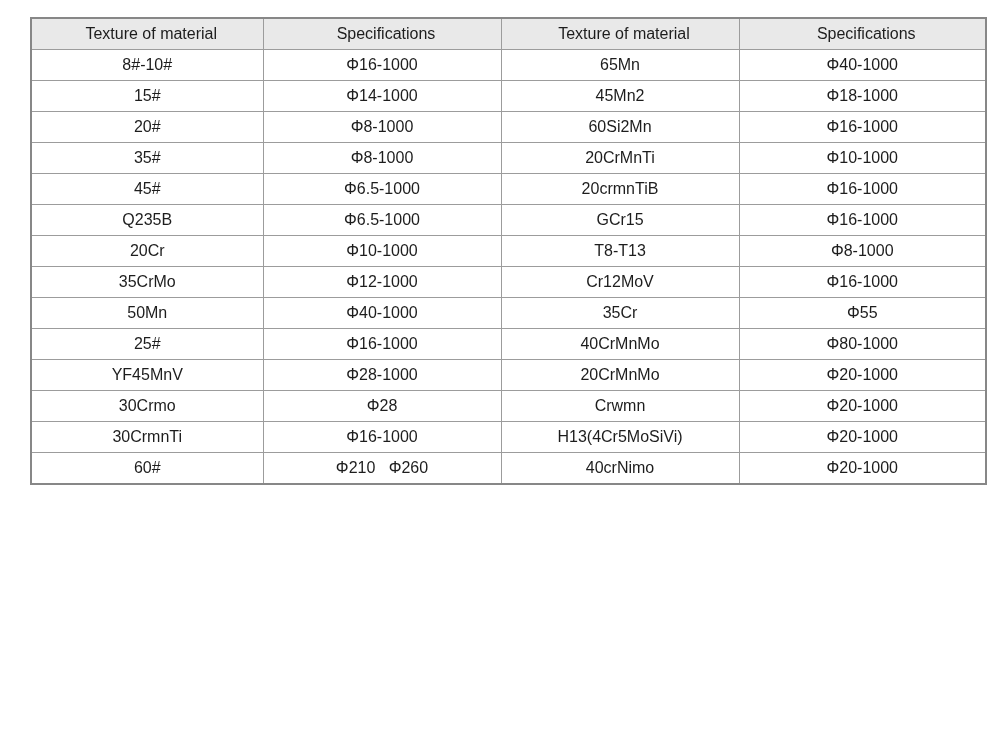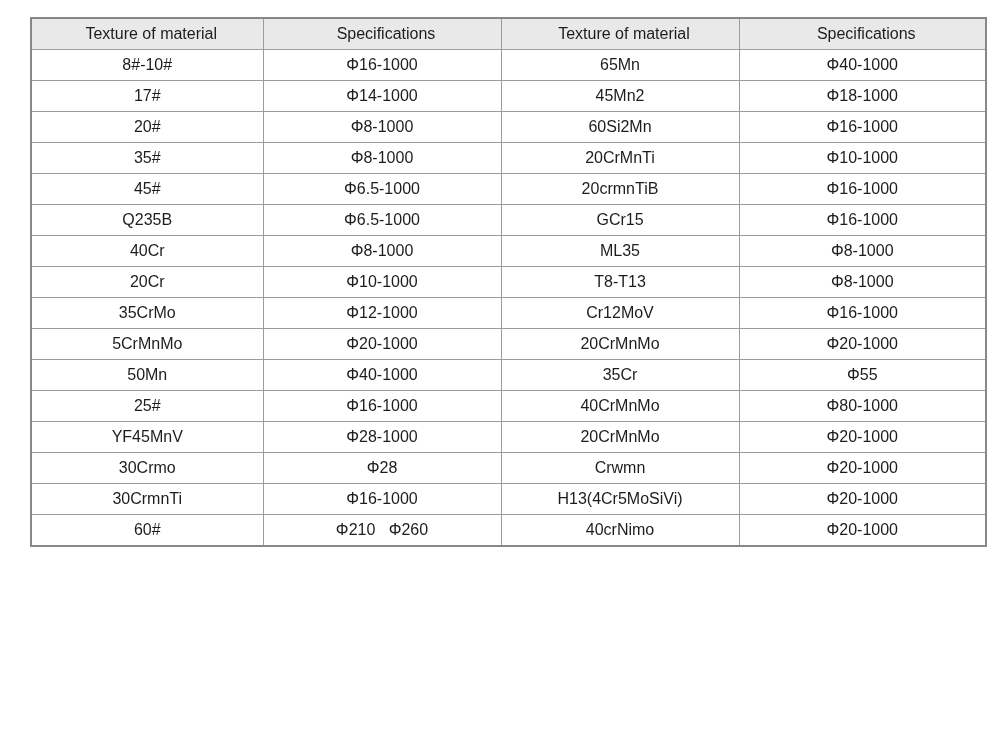--- a/index.html
+++ b/index.html
@@ -71,21 +71,21 @@
       </tr>
     </thead>
     <tbody>
         <tr>
           <td>8#-10#</td>
           <td>Φ16-1000</td>
           <td>65Mn</td>
           <td>Φ40-1000</td>
         </tr>
         <tr>
-          <td>17#</td>
+          <td>15#</td>
           <td>Φ14-1000</td>
           <td>45Mn2</td>
           <td>Φ18-1000</td>
         </tr>
         <tr>
           <td>20#</td>
           <td>Φ8-1000</td>
           <td>60Si2Mn</td>
           <td>Φ16-1000</td>
         </tr>
@@ -101,42 +101,30 @@
           <td>20crmnTiB</td>
           <td>Φ16-1000</td>
         </tr>
         <tr>
           <td>Q235B</td>
           <td>Φ6.5-1000</td>
           <td>GCr15</td>
           <td>Φ16-1000</td>
         </tr>
         <tr>
-          <td>40Cr</td>
-          <td>Φ8-1000</td>
-          <td>ML35</td>
-          <td>Φ8-1000</td>
-        </tr>
-        <tr>
           <td>20Cr</td>
           <td>Φ10-1000</td>
           <td>T8-T13</td>
           <td>Φ8-1000</td>
         </tr>
         <tr>
           <td>35CrMo</td>
           <td>Φ12-1000</td>
           <td>Cr12MoV</td>
           <td>Φ16-1000</td>
-        </tr>
-        <tr>
-          <td>5CrMnMo</td>
-          <td>Φ20-1000</td>
-          <td>20CrMnMo</td>
-          <td>Φ20-1000</td>
         </tr>
         <tr>
           <td>50Mn</td>
           <td>Φ40-1000</td>
           <td>35Cr</td>
           <td>Φ55</td>
         </tr>
         <tr>
           <td>25#</td>
           <td>Φ16-1000</td>

